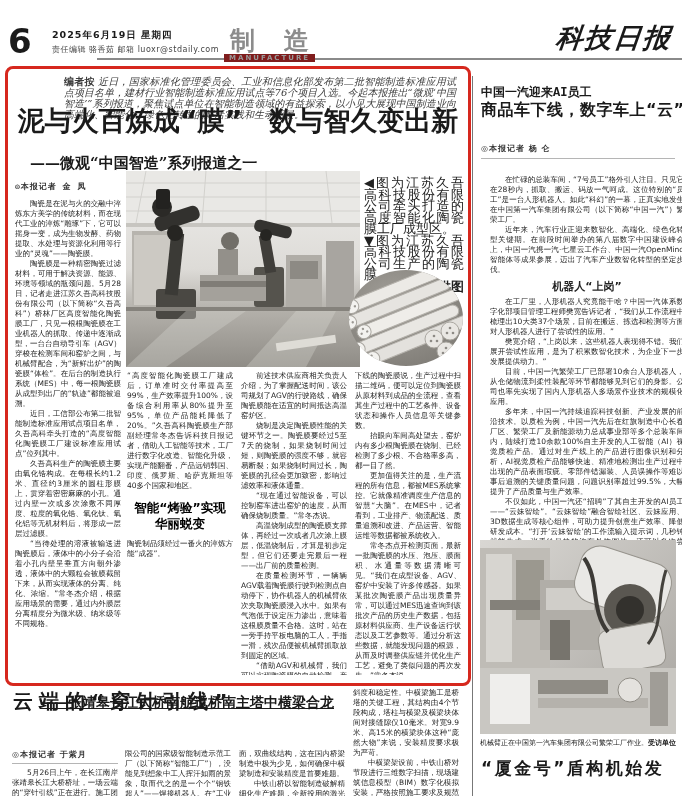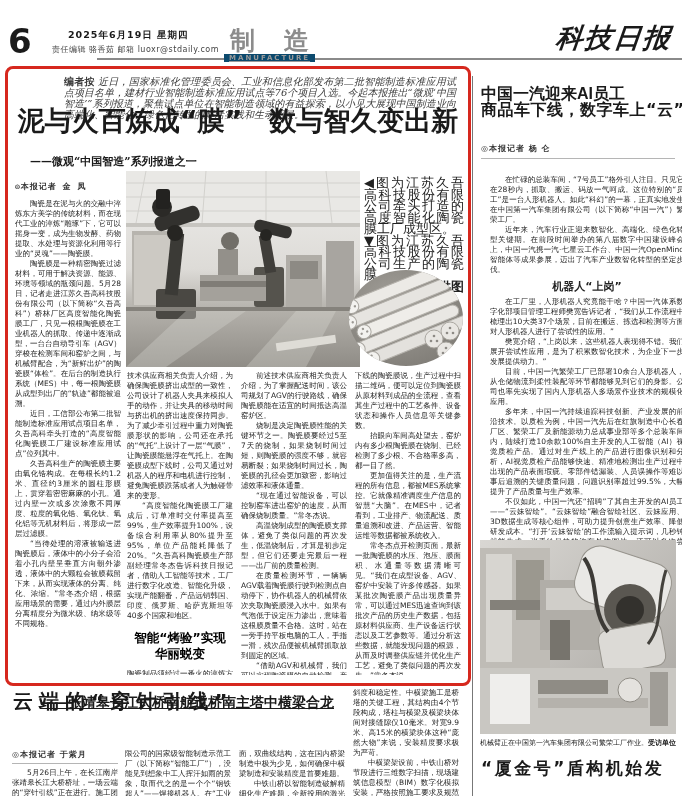--- a/index.html
+++ b/index.html
@@ -4,58 +4,58 @@
 <style>
   html,body{margin:0;padding:0;}
   body{width:682px;height:796px;position:relative;background:#fff;overflow:hidden;
        font-family:"DejaVu Sans","Liberation Sans",sans-serif;color:#1a1a1a;}
   .abs{position:absolute;}
   
   .pageno{font-size:34px;font-weight:900;line-height:34px;}
   .date{font-size:9.5px;font-weight:bold;letter-spacing:1px;}
   .edline{font-size:8px;color:#444;letter-spacing:.5px;}
   .section-cn{font-size:25px;font-weight:900;color:#8c8c8c;letter-spacing:10px;}
-  .section-en{font-size:7px;font-weight:bold;color:#9a9a9a;letter-spacing:2px;background:#0c4a6e;padding:0 5px;text-decoration:underline;}
+  .section-en{font-size:7px;font-weight:bold;color:#9a9a9a;letter-spacing:2px;background:#7f1d1d;padding:0 5px;}
   .hrule{background:#8a8a8a;height:2px;}
   .masthead{font-family:"DejaVu Serif","Liberation Serif",serif;font-style:italic;font-weight:bold;
             font-size:27px;transform:skewX(-6deg);letter-spacing:2px;white-space:nowrap;}
   
   .redbox{border:3px solid #d6281e;border-radius:8px;background:#fff;}
   .note{font-family:"DejaVu Serif","Liberation Serif",serif;font-style:italic;font-size:10px;
         line-height:11px;color:#3c3c3c;text-align:justify;margin-left:8px;}
   .note b{font-style:normal;}
   .mainhead{font-size:27px;font-weight:900;text-align:center;letter-spacing:0;white-space:nowrap;}
-  .subhead{font-family:"DejaVu Serif","Liberation Serif",serif;font-size:11px;font-weight:bold;}
+  .subhead{font-family:"DejaVu Serif","Liberation Serif",serif;font-size:15px;font-weight:bold;}
   .byline{font-size:8px;font-weight:bold;color:#333;letter-spacing:1px;}
   .col{font-size:7.5px;line-height:10px;color:#232323;overflow:hidden;text-align:justify;}
   .col p{margin:0;text-indent:2em;}
   .cont p:first-child{text-indent:0;}
   .inhead{font-weight:900;font-size:12.5px;line-height:16px;text-align:center;padding:9px 2px 7px;color:#000;text-indent:0;}
   .caption{font-family:"DejaVu Serif","Liberation Serif",serif;font-size:13px;line-height:11.5px;
            text-align:justify;color:#222;}
   .caption .credit{display:block;text-align:right;font-weight:bold;font-family:"DejaVu Sans",sans-serif;}
   
-  .kicker{font-family:Liberation Sans, sans-serif;font-size:16px;font-weight:bold;}
+  .kicker{font-family:Liberation Mono, monospace;font-size:12px;font-weight:bold;}
   .rhead{font-size:16px;font-weight:900;letter-spacing:.5px;white-space:nowrap;}
   .thinrule{height:1px;background:#b5b5b5;}
   .rsub{font-weight:900;font-size:11px;text-align:center;text-indent:0 !important;padding:7px 0 5px;}
   .pcaption{font-size:7px;color:#222;white-space:nowrap;overflow:hidden;}
   .pcaption b{font-weight:bold;}
   .rhead2{font-size:17px;font-weight:900;letter-spacing:2.5px;white-space:nowrap;}
   
   .bhead{font-size:20px;font-weight:900;letter-spacing:6px;white-space:nowrap;}
   .bsub{font-family:"DejaVu Serif","Liberation Serif",serif;font-size:14px;font-weight:bold;white-space:nowrap;}
   .vrule{width:1px;background:#777;}
   svg{display:block;}
 </style>
 </head>
 <body>
 
 <div class="abs" style="left:8px;top:24px;"><span class="pageno">6</span></div>
-<div class="abs date" style="left:52px;top:29px;margin-left:16px;">2025年6月19日 星期四</div>
+<div class="abs date" style="left:52px;top:29px;">2025年6月19日 星期四</div>
 <div class="abs edline" style="left:52px;top:44px;">责任编辑 骆香茹  邮箱 luoxr@stdaily.com</div>
 <div class="abs section-cn" style="left:230px;top:24px;">制 造</div>
 <div class="abs hrule" style="left:97px;top:58px;width:585px;"></div>
 <div class="abs section-en" style="left:224px;top:54px;">MANUFACTURE</div>
 <div class="abs masthead" style="left:556px;top:20px;">科技日报</div>
 
 <div class="abs redbox" style="left:5px;top:66px;width:460px;height:614px;">
 
   <div class="abs note" style="left:48px;top:7px;width:392px;"><b>编者按</b><span>  近日，国家标准化管理委员会、工业和信息化部发布第二批智能制造标准应用试点项目名单，建材行业智能制造标准应用试点等76个项目入选。今起本报推出“微观‘中国智造’”系列报道，聚焦试点单位在智能制造领域的有益探索，以小见大展现中国制造业向高端化、智能化、绿色化转型的鲜活实践和生动图景。</span></div>
 
@@ -194,34 +194,33 @@
           <circle cx="98" cy="79" r="1.3"></circle>
             <circle cx="95" cy="84" r="1.3"></circle>
             <circle cx="101" cy="84" r="1.3"></circle>
         </g>
       </g>
     </svg>
   </div>
 
   <div class="abs col cont" style="left:119px;top:302px;width:106px;height:304px;">
     <div>
-        <p>技术供应商相关负责人介绍，为确保陶瓷膜挤出成型的一致性，公司设计了机器人夹具来模拟人手的动作，并让夹具的移动时间与挤出机的挤出速度保持同步。为了减少牵引过程中重力对陶瓷膜形状的影响，公司还在承托的“气托”上设计了一层“气膜”，让陶瓷膜能悬浮在气托上。在陶瓷膜成型下线时，公司又通过对机器人的程序和电机进行控制，避免陶瓷膜跌落或者人为触碰带来的变形。</p>
         <p>“高度智能化陶瓷膜工厂建成后，订单准时交付率提高至99%，生产效率提升100%，设备综合利用率从80%提升至95%，单位产品能耗降低了20%。”久吾高科陶瓷膜生产部副经理常冬杰告诉科技日报记者，借助人工智能等技术，工厂进行数字化改造、智能化升级，实现产能翻番，产品远销韩国、印度、俄罗斯、哈萨克斯坦等40多个国家和地区。</p>
       </div>
     <div class="inhead">智能“烤验”实现华丽蜕变</div>
     <div>
         <p>陶瓷制品须经过一番火的淬炼方能“成器”。</p>
       </div>
   </div>
   <div class="abs col" style="left:233px;top:302px;width:106px;height:304px;">
     <div>
         <p>前述技术供应商相关负责人介绍，为了掌握配送时间，该公司规划了AGV的行驶路线，确保陶瓷膜能在适宜的时间抵达高温窑炉区。</p>
         <p>烧制是决定陶瓷膜性能的关键环节之一。陶瓷膜要经过5至7天的烧制，如果烧制时间过短，则陶瓷膜的强度不够，就容易断裂；如果烧制时间过长，陶瓷膜的孔径会更加致密，影响过滤效率和液体通量。</p>
         <p>“现在通过智能设备，可以控制窑车进出窑炉的速度，从而确保烧制质量。”常冬杰说。</p>
-        <p>高温烧制成型的陶瓷膜支撑体，避免了类似问题的再次发生，低温烧制后，才算是初步定型，但它们还要走完最后一程——出厂前的质量检测。</p>
+        <p>高温烧制成型的陶瓷膜支撑体，再经过一次或者几次涂上膜层，低温烧制后，才算是初步定型，但它们还要走完最后一程——出厂前的质量检测。</p>
         <p>在质量检测环节，一辆辆AGV载着陶瓷膜行驶到检测点自动停下，协作机器人的机械臂依次夹取陶瓷膜浸入水中。如果有气泡低于设定压力渗出，意味着这根膜质量不合格。这时，站在一旁手持平板电脑的工人，手指一滑，残次品便被机械臂抓取放到固定的区域。</p>
         <p>“借助AGV和机械臂，我们可以实现陶瓷膜的自动检测、产能翻番，并降低工人劳动强度。”常冬杰说。</p>
       </div>
 
   </div>
   <div class="abs col cont" style="left:347px;top:302px;width:106px;height:304px;">
     <div>
         <p>下线的陶瓷膜说，生产过程中扫描二维码，便可以定位到陶瓷膜从原材料到成品的全流程，查看其生产过程中的工艺条件、设备状态和操作人员信息等关键参数。</p>
         <p>抬眼向车间高处望去，窑炉内有多少根陶瓷膜在烧制、已经检测了多少根、不合格率多高，都一目了然。</p>
         <p>更加值得关注的是，生产流程的所有信息，都被MES系统掌控。它就像精准调度生产信息的智慧“大脑”。在MES中，记者看到，工业排产、物流配送、质量追溯和改进、产品运营、智能运维等数据都被系统收入。</p>

